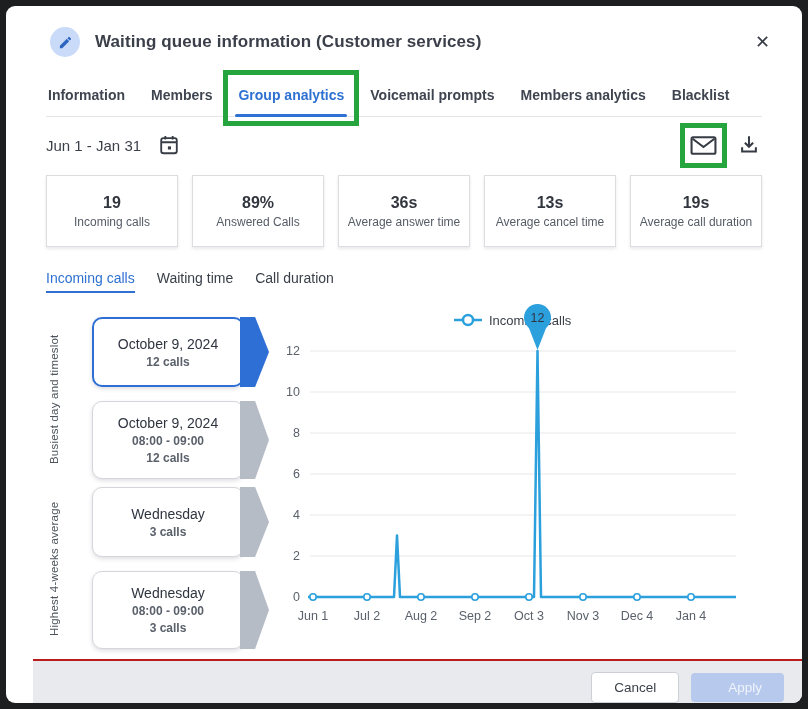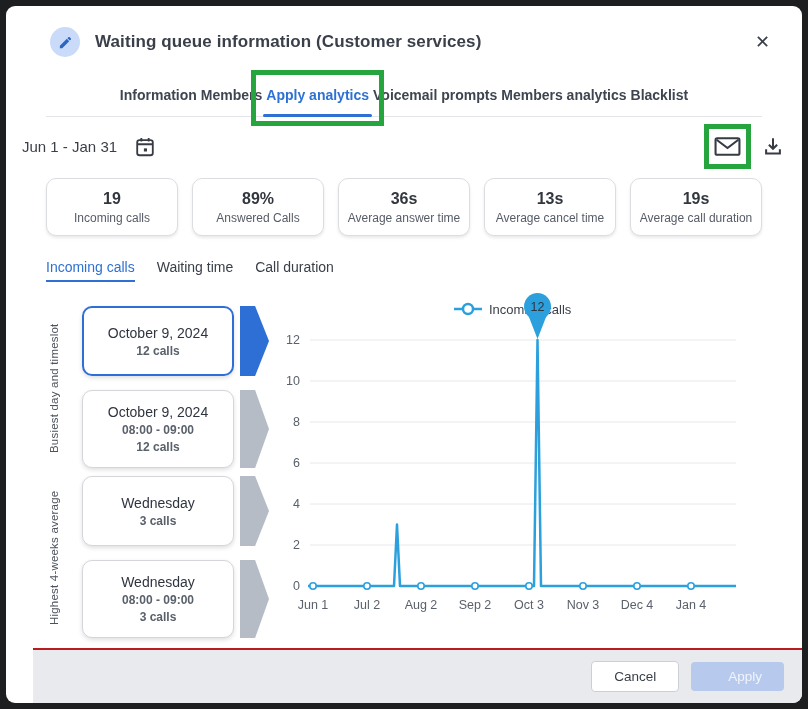--- a/index.html
+++ b/index.html
@@ -20,62 +20,62 @@
   
   .header { display: flex; align-items: center; gap: 15px; padding: 21px 24px 12px 44px; }
   .avatar {
     width: 30px; height: 30px; border-radius: 50%;
     background: #c9dbf9; display: flex; align-items: center; justify-content: center;
     flex: none;
   }
   .title { font-size: 17px; font-weight: 700; color: #3a3f49; flex: 1; letter-spacing: .1px; }
   .close-btn { background: none; border: 0; font-size: 18px; color: #3a3f49; cursor: pointer; padding: 2px 8px; line-height: 1; }
   
-  .tabbar { display: flex; margin: 8px 40px 0; border-bottom: 1px solid #e4e5e9; justify-content: center; }
+  .tabbar { display: flex; gap: 22px; margin: 8px 40px 0; border-bottom: 1px solid #e4e5e9; }
   .tab { position: relative; font-size: 14px; font-weight: 700; color: #3f4550; padding: 10px 2px 13px; cursor: pointer; white-space: nowrap; }
   .tab.active { color: #2e71d2; }
   .tab.active::after {
     content: ""; position: absolute; left: -1px; right: -1px; bottom: -1px;
     height: 3px; background: #2e71d2; border-radius: 2px;
   }
   .green-frame { position: absolute; border: 5px solid #26a53f; pointer-events: none; z-index: 5; }
   .tab .green-frame { left: -13px; right: -13px; top: -7px; bottom: -10px; }
   
-  .toolbar { display: flex; align-items: center; margin: 15px 16px 0; height: 30px; }
+  .toolbar { display: flex; align-items: center; margin: 15px 40px 0; height: 30px; }
   .date-label { font-size: 15px; color: #3a3f49; }
   .icon-btn { background: none; border: 0; cursor: pointer; position: relative; padding: 2px; display: flex; align-items: center; }
   .cal-btn { margin-left: 15px; }
   .spacer { flex: 1; }
   .mail-btn { margin-right: 17px; }
   .mail-btn .green-frame { left: -8px; right: -8px; top: -10px; bottom: -10px; }
   
   .stats { display: flex; gap: 14px; margin: 17px 40px 0; }
   .stat-card {
-    flex: 1; height: 58px; background: #fff;
-    border: 1px solid #dcdde1; border-radius: 10px;
+    flex: 1; height: 72px; background: #fff;
+    border: 1px solid #dcdde1; border-radius: 0;
     box-shadow: 0 2px 3px rgba(40,40,60,.10);
     display: flex; flex-direction: column; align-items: center; justify-content: center; gap: 3px;
   }
   .stat-value { font-size: 16px; font-weight: 700; color: #32363e; }
   .stat-label { font-size: 12px; color: #565c66; }
   
   .subtabs { display: flex; gap: 22px; margin: 23px 40px 0; }
   .subtab { font-size: 14px; color: #3a4049; cursor: pointer; padding-bottom: 5px; border-bottom: 2px solid transparent; white-space: nowrap; }
   .subtab.active { color: #2e71d2; border-bottom-color: #2e71d2; }
   
   .analytics { position: relative; margin: 8px 40px 0; height: 358px; flex: none; }
   .rail-label {
     position: absolute; left: 2px; width: 18px;
     writing-mode: vertical-rl; transform: rotate(180deg);
     font-size: 11.5px; color: #4d535c; text-align: center; letter-spacing: .2px;
   }
   .rail-1 { top: 16px; height: 164px; }
   .rail-2 { top: 186px; height: 164px; }
   .hl-card {
-    position: absolute; left: 36px; width: 152px;
+    position: absolute; left: 46px; width: 152px;
     background: #fff; border: 1px solid #d5d6db; border-radius: 10px;
     box-shadow: 0 2px 4px rgba(40,40,60,.15);
     display: flex; flex-direction: column; align-items: center; justify-content: center; gap: 3px;
     text-align: center; cursor: pointer;
   }
   .hl-card.selected { border: 2px solid #2e6fd6; }
   .hl-line1 { font-size: 14px; color: #2f3540; }
   .hl-line { font-size: 12px; color: #5a616b; font-weight: bold; }
   .hl-line:empty { display: none; }
   .c0 { top: 16px;  height: 70px; }
@@ -116,21 +116,21 @@
       </svg>
     </div>
     <div class="title">Waiting queue information (Customer services)</div>
     <button class="close-btn">✕</button>
   </div>
 
   <nav class="tabbar">
     <div class="tab">Information</div>
     <div class="tab">Members</div>
     <div class="tab active">
-      <span>Apply analytics</span>
+      <span>Group analytics</span>
       <span class="green-frame"></span>
     </div>
     <div class="tab">Voicemail prompts</div>
     <div class="tab">Members analytics</div>
     <div class="tab">Blacklist</div>
   </nav>
 
   <div class="toolbar">
     <span class="date-label">Jun 1 - Jan 31</span>
     <button class="icon-btn cal-btn">

